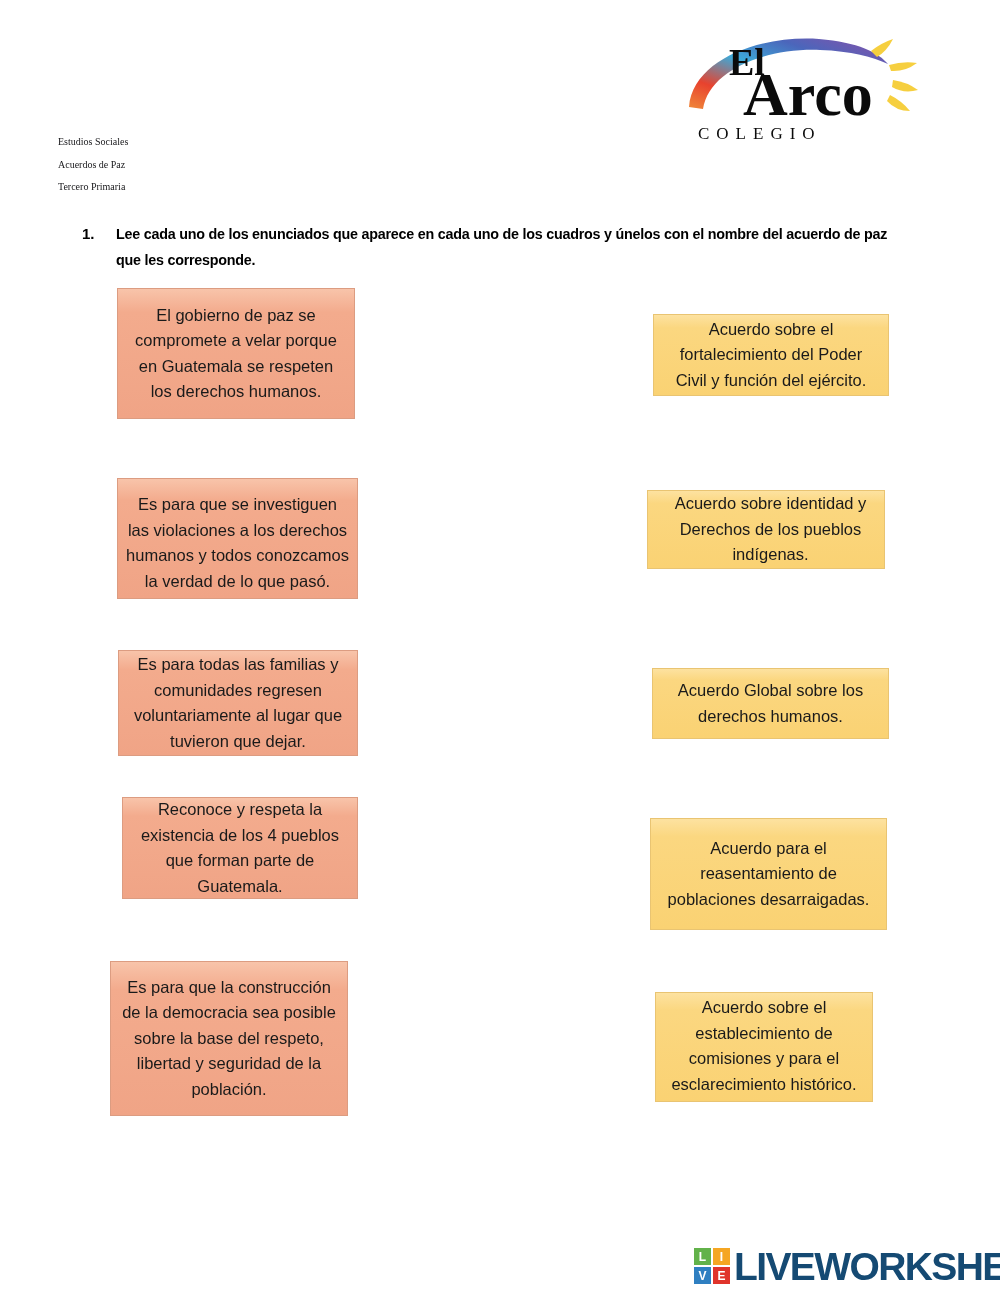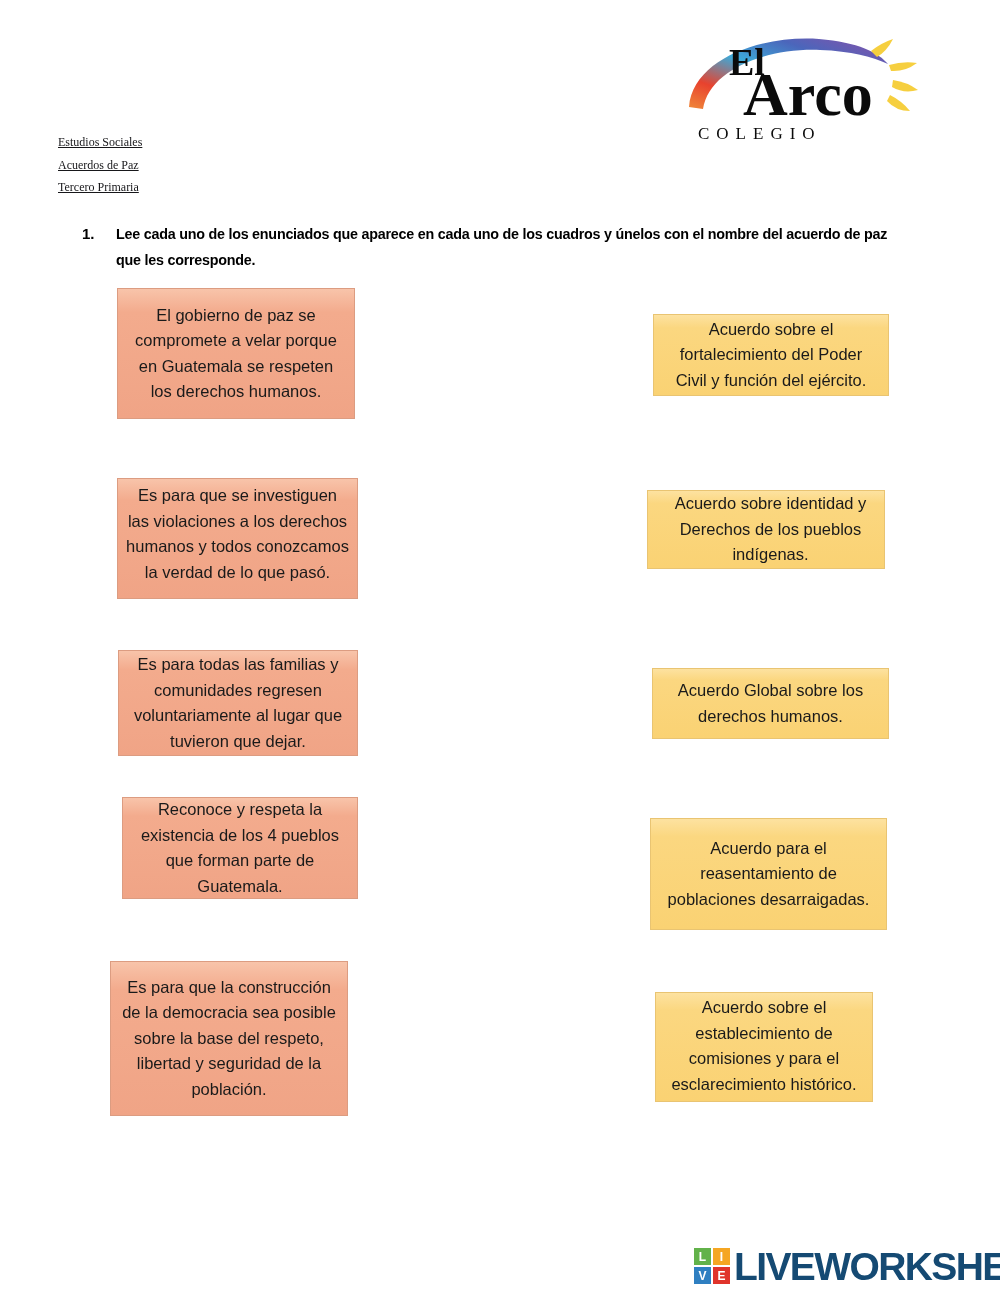--- a/index.html
+++ b/index.html
@@ -34,24 +34,23 @@
     color: #000000;
     white-space: nowrap;
   }
   .school-name div { white-space: nowrap; }
 
   .subject-block {
     position: absolute;
     left: 58px;
     top: 131px;
     font-family: "Liberation Serif", serif;
-    font-size: 12px;
+    font-size: 10px;
     line-height: 22.5px;
     color: #17171a;
-    text-decoration: underline;
   }
   .subject-block div { white-space: nowrap; }
 
   
   .logo {
     position: absolute;
     left: 683px;
     top: 33px;
     width: 255px;
     height: 113px;
@@ -102,21 +101,21 @@
     color: #1a1a1a;
     padding: 4px 8px;
   }
   .card-text { display: block; width: 100%; }
 
   .card.statement {
     background: linear-gradient(180deg, #f8c4aa 0%, #f3ab8d 18%, #f0a486 100%);
     border: 1px solid #dc9c81;
   }
   .card.statement.clipped {
-    align-items: flex-start;
+    align-items: flex-end;
     padding-top: 4px;
   }
   .card.agreement {
     background: linear-gradient(180deg, #fde2a0 0%, #fbd780 16%, #fad273 100%);
     border: 1px solid #e9c472;
   }
 
   
   .lw-footer {
     position: absolute;

